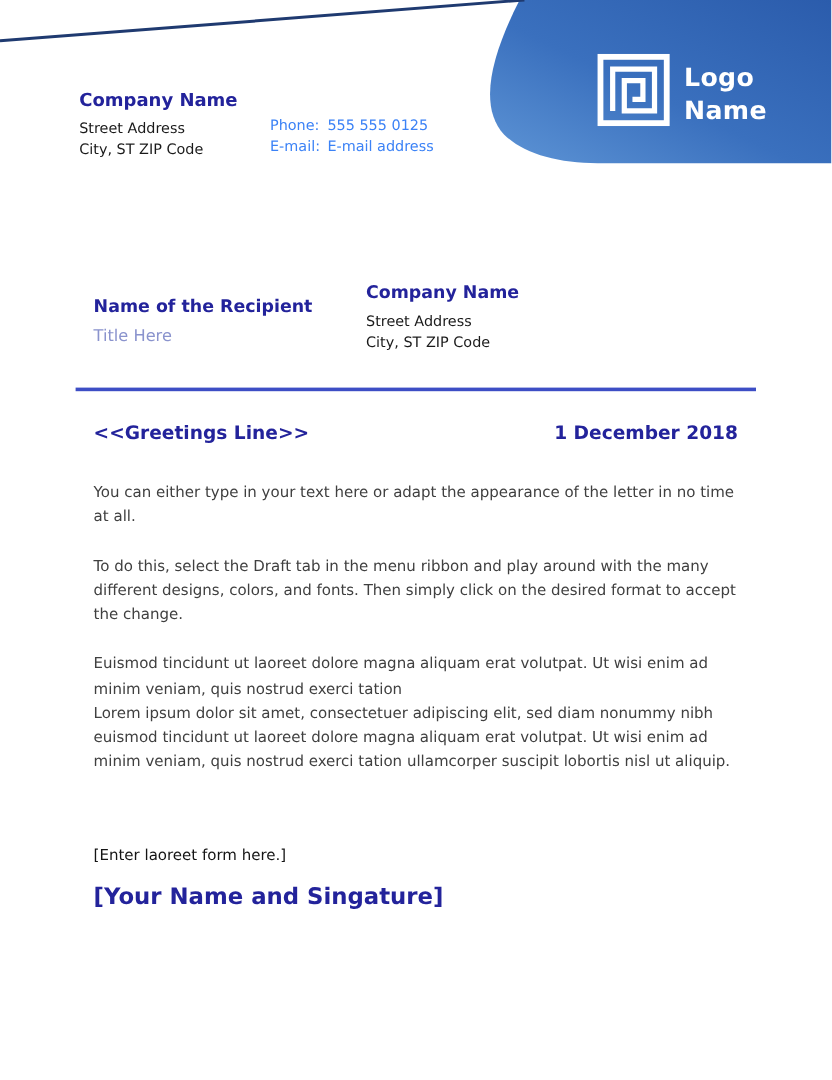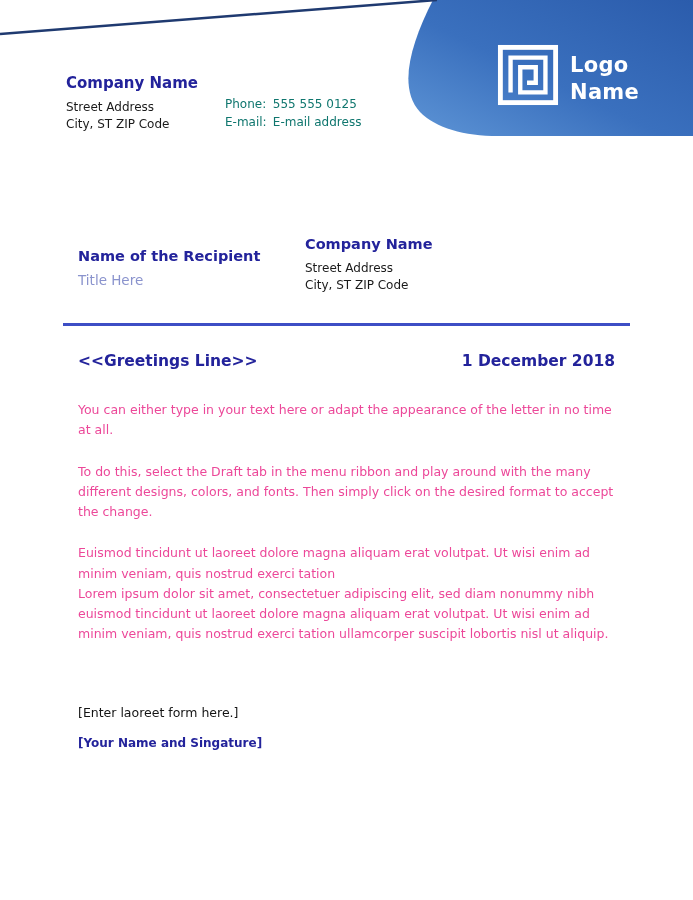--- a/index.html
+++ b/index.html
@@ -17,45 +17,45 @@
     position:absolute;left:570px;top:52px;
     color:#ffffff;font-weight:bold;font-size:21px;line-height:1.3;
     letter-spacing:.3px;
   }
   
   .company-block{position:absolute;left:66px;top:74px;}
   .company-name{
     color:var(--heading);font-weight:bold;font-size:15px;margin:0 0 7px 0;
   }
   .addr-line{font-size:12px;color:#1a1a1a;line-height:1.45;}
-  .contact-block{position:absolute;left:225px;top:95px;font-size:12px;color:#0f766e;line-height:1.5;}
+  .contact-block{position:absolute;left:225px;top:95px;font-size:12px;color:#3b82f6;line-height:1.5;}
   .contact-row .lbl{display:inline-block;min-width:44px;}
   
   .recipient-block{position:absolute;left:78px;top:236px;}
   .recipient-name{color:var(--heading);font-weight:bold;font-size:14.5px;margin:12px 0 8px 0;}
   .recipient-title{color:#8A93CD;font-size:13.5px;}
   .to-company-block{position:absolute;left:305px;top:236px;}
   .to-company-name{color:var(--heading);font-weight:bold;font-size:14.5px;margin:0 0 8px 0;}
   
   .divider{position:absolute;left:63px;top:323px;width:567px;height:3px;background:#3D4EC5;}
   
   .greeting-row{
     position:absolute;left:78px;top:352px;width:537px;
     display:flex;justify-content:space-between;align-items:flex-end;
   }
   .greeting{color:var(--heading);font-weight:bold;font-size:15.5px;}
   .letter-date{color:var(--heading);font-weight:bold;font-size:15.5px;margin-left:27px;}
   .body-text{
     position:absolute;left:78px;top:400px;width:541px;
-    font-size:12.5px;line-height:1.62;color:#ec4899;
+    font-size:12.5px;line-height:1.62;color:#404040;
   }
   .para{margin:0 0 21px 0;}
   .para.tight{margin-bottom:0;}
   .closing{position:absolute;left:78px;top:705px;font-size:12.5px;color:#141414;}
-  .signature{position:absolute;left:78px;top:736px;color:var(--heading);font-weight:bold;font-size:12px;}
+  .signature{position:absolute;left:78px;top:736px;color:var(--heading);font-weight:bold;font-size:19px;}
   :root{--heading:#23239B;}
 </style>
 </head>
 <body>
 
 <div class="page">
 
   <svg class="banner-svg" width="693" height="140" viewBox="0 0 693 140">
     <defs>
       <linearGradient id="bannerGrad" x1="0%" y1="100%" x2="100%" y2="0%">

